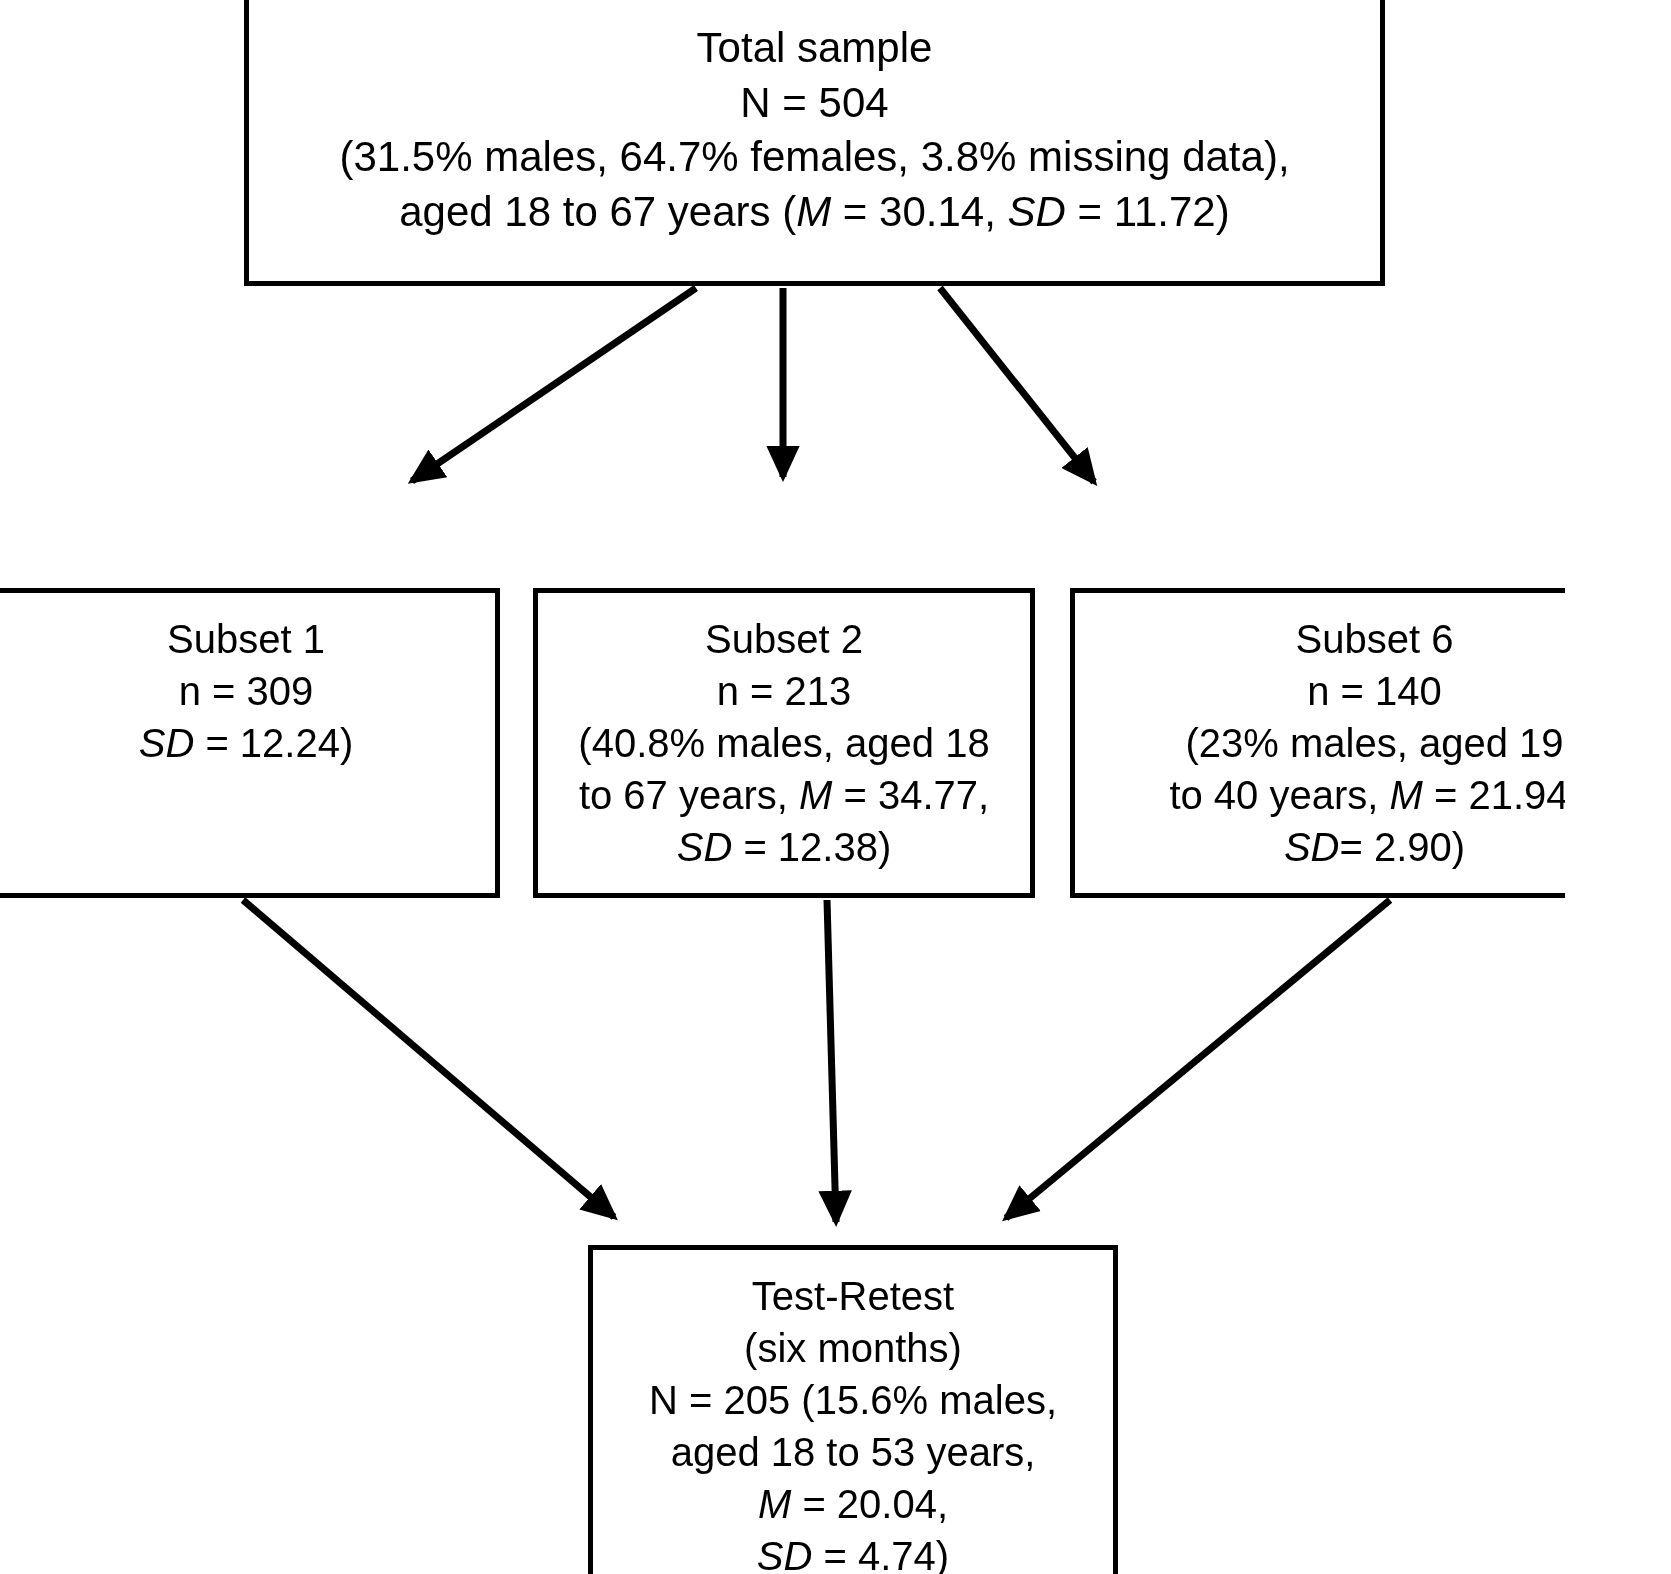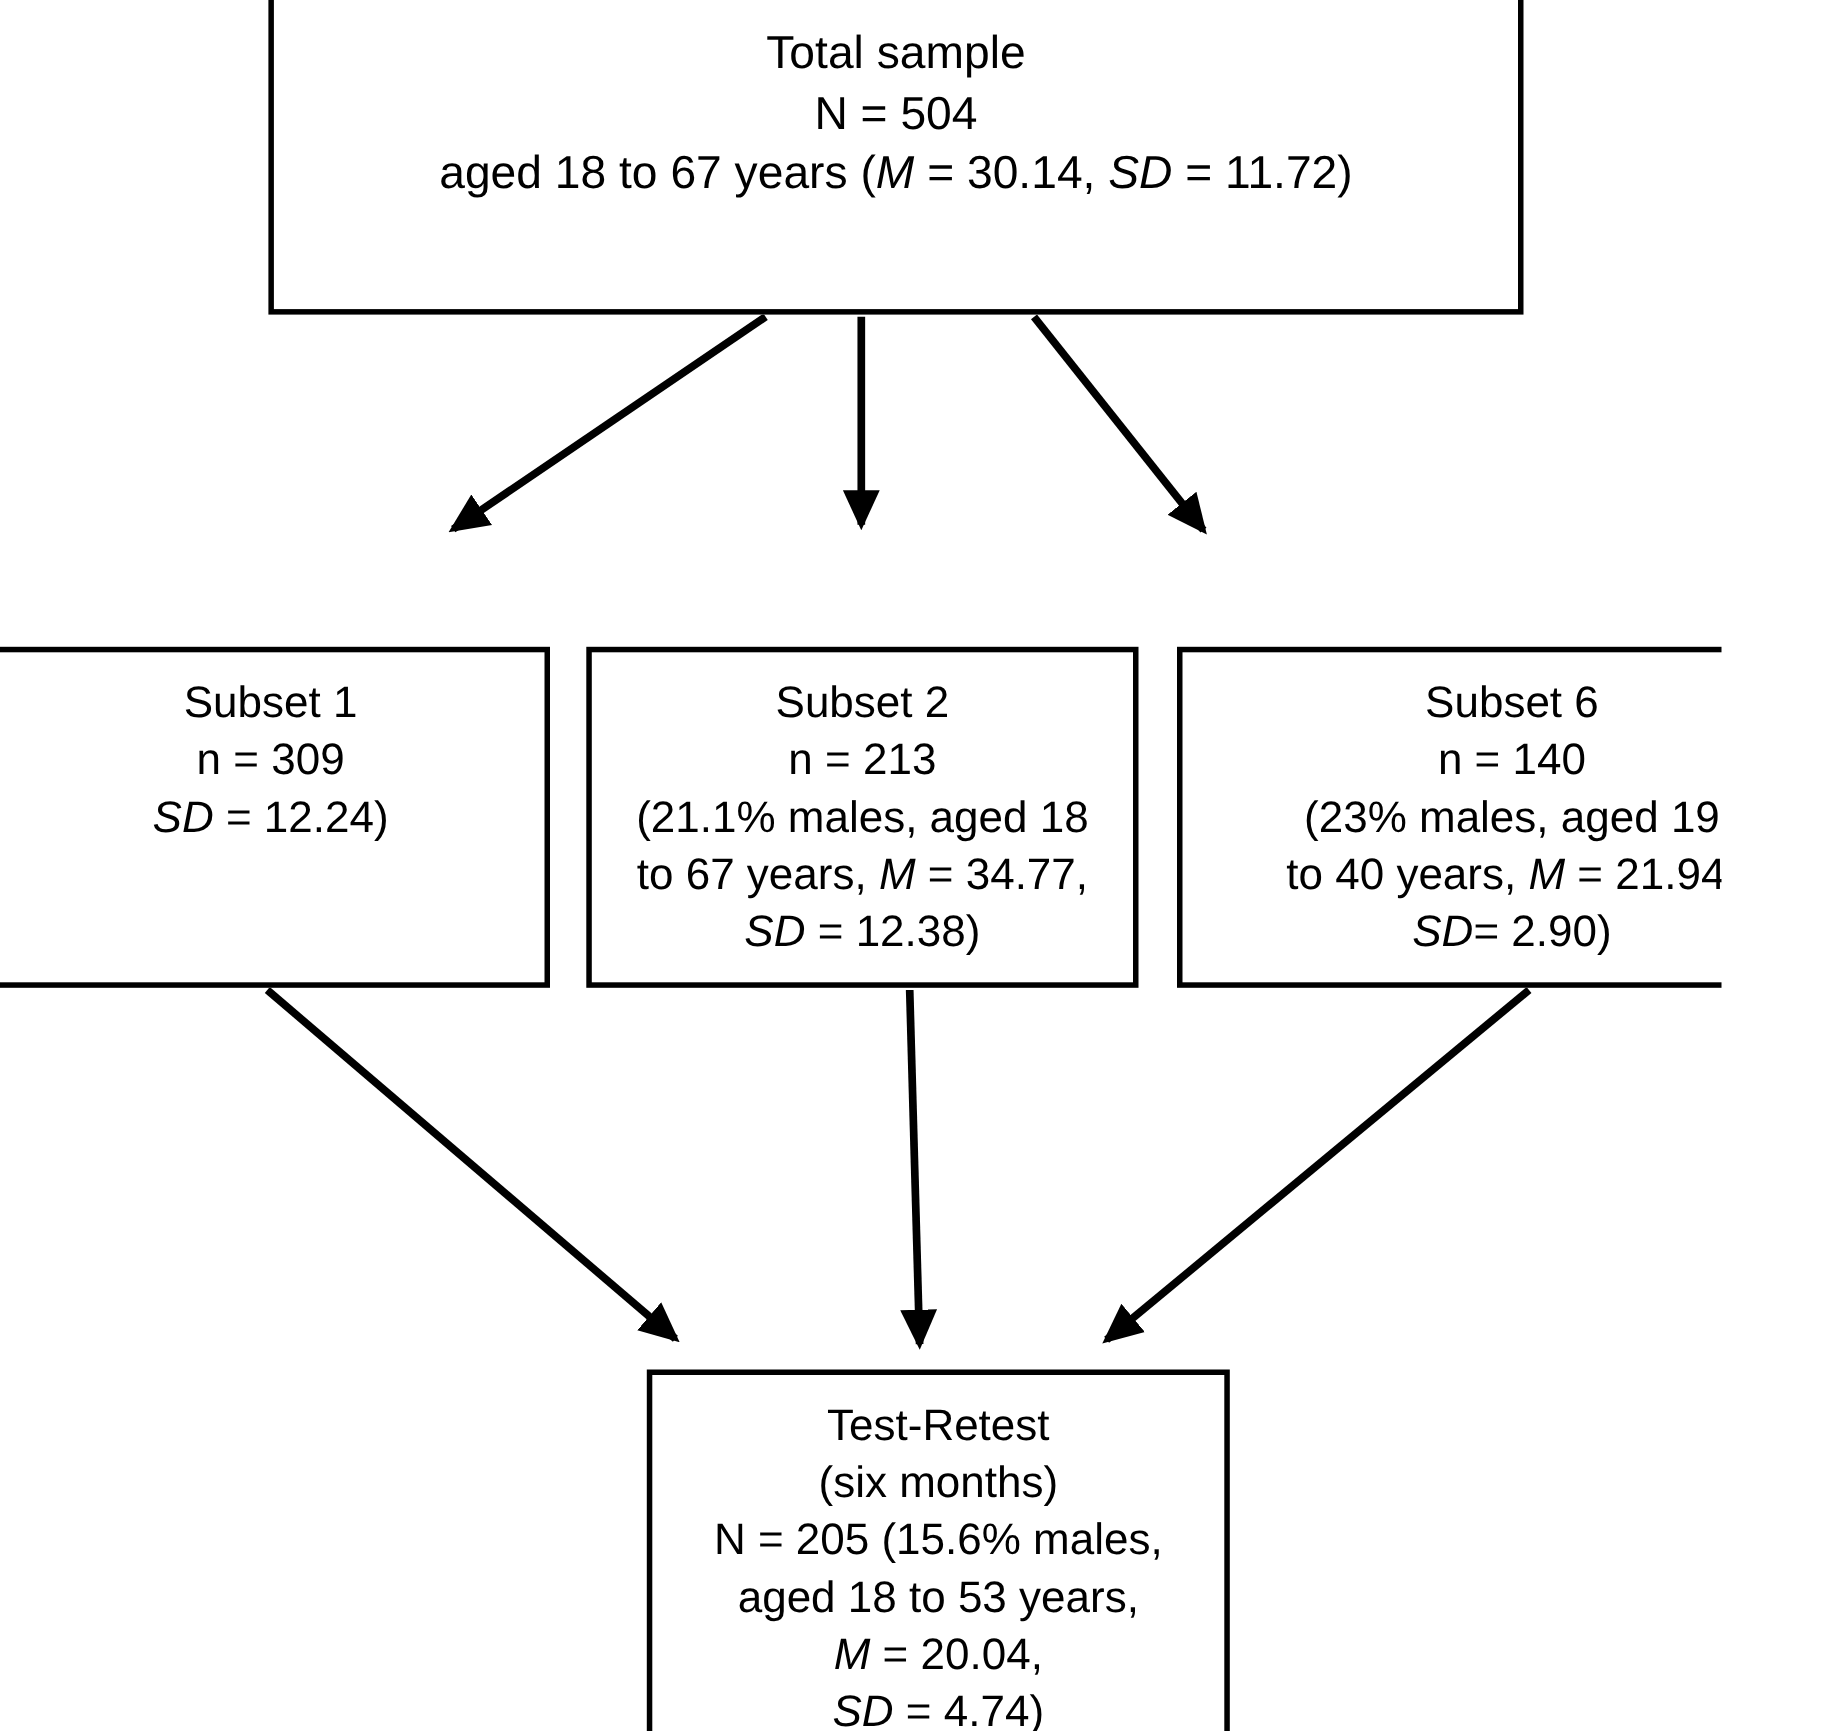--- a/index.html
+++ b/index.html
@@ -100,33 +100,34 @@
     <line x1="243" y1="900" x2="614" y2="1217" stroke="#000000" stroke-width="7" marker-end="url(#ah)"></line>
 
     <line x1="827" y1="900" x2="836" y2="1222" stroke="#000000" stroke-width="7" marker-end="url(#ah)"></line>
 
     <line x1="1390" y1="900" x2="1006" y2="1218" stroke="#000000" stroke-width="7" marker-end="url(#ah)"></line>
   </svg>
 
   <div class="box" id="box-total">
     <span class="line">Total sample</span>
     <span class="line">N = 504</span>
+    <span class="line">(31.5% males, 64.7% females, 3.8% missing data),</span>
     <span class="line"><span>aged 18 to 67 years (</span><em>M</em><span> = 30.14, </span><em>SD</em><span> = 11.72)</span></span>
   </div>
 
   <div class="box subset" id="box-subset1">
     <span class="line">Subset 1</span>
     <span class="line">n = 309</span>
     <span class="line"><em>SD</em><span> = 12.24)</span></span>
   </div>
 
   <div class="box subset" id="box-subset2">
     <span class="line">Subset 2</span>
     <span class="line">n = 213</span>
-    <span class="line">(21.1% males, aged 18</span>
+    <span class="line">(40.8% males, aged 18</span>
     <span class="line"><span>to 67 years, </span><em>M</em><span> = 34.77,</span></span>
     <span class="line"><em>SD</em><span> = 12.38)</span></span>
   </div>
 
   <div class="box subset" id="box-subset3">
     <span class="line">Subset 6</span>
     <span class="line">n = 140</span>
     <span class="line">(23% males, aged 19</span>
     <span class="line"><span>to 40 years, </span><em>M</em><span> = 21.94,</span></span>
     <span class="line"><em>SD</em><span>= 2.90)</span></span>

